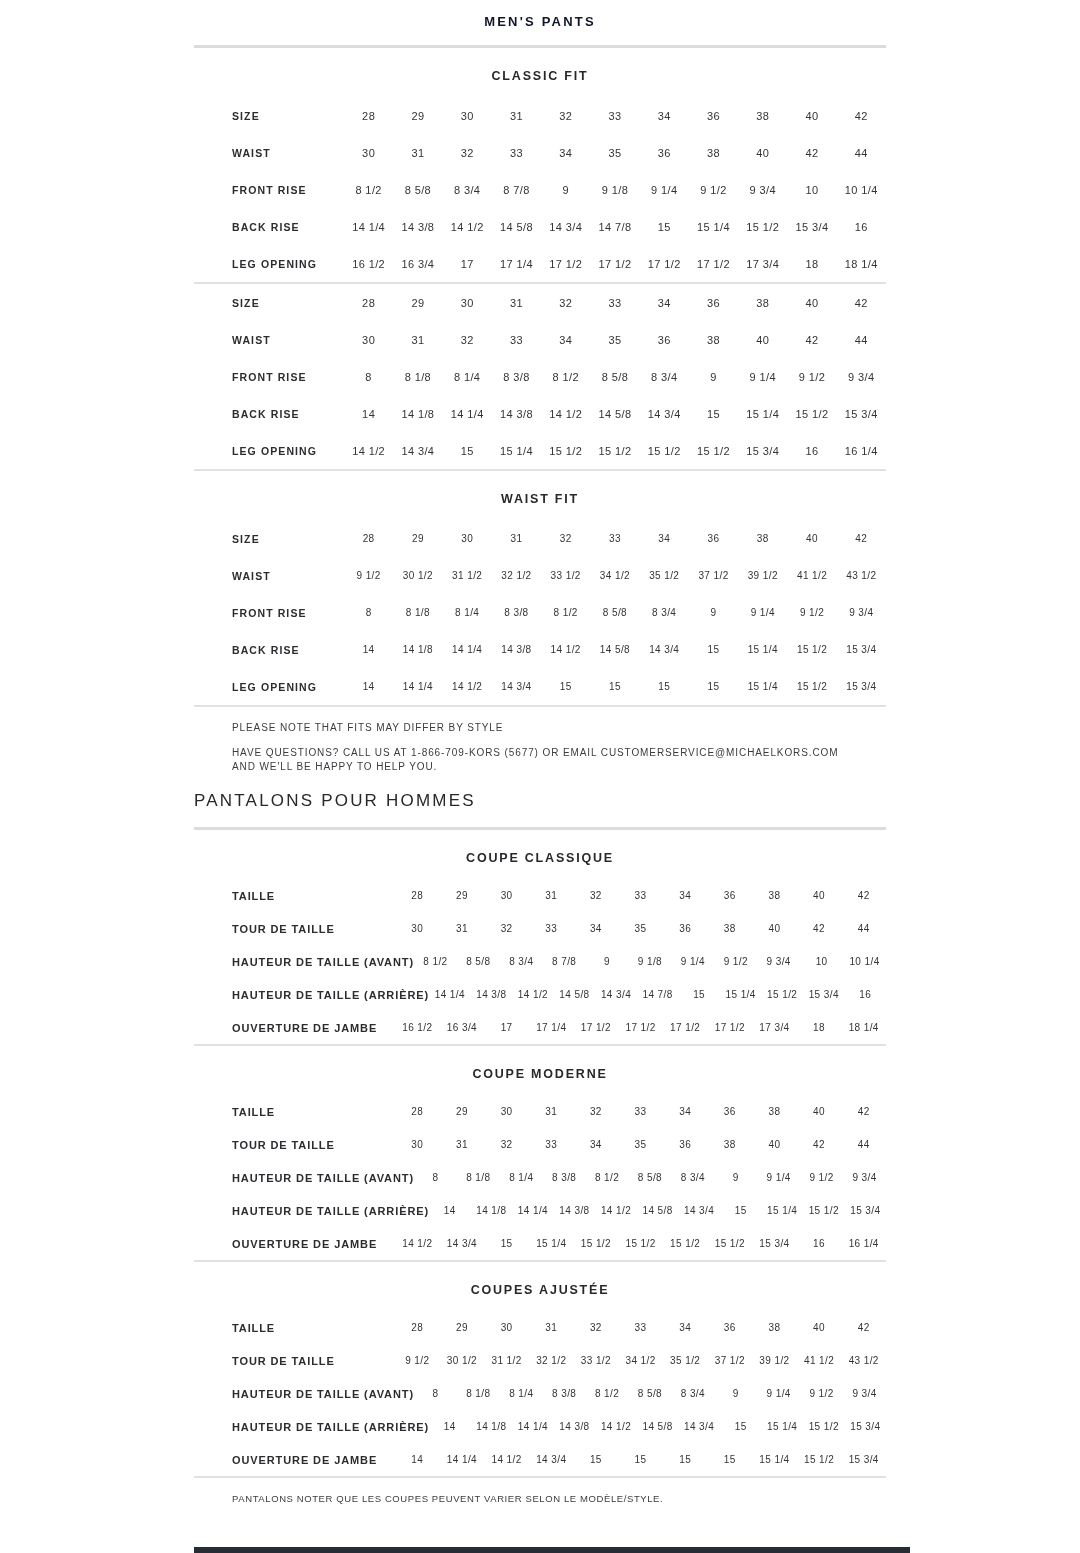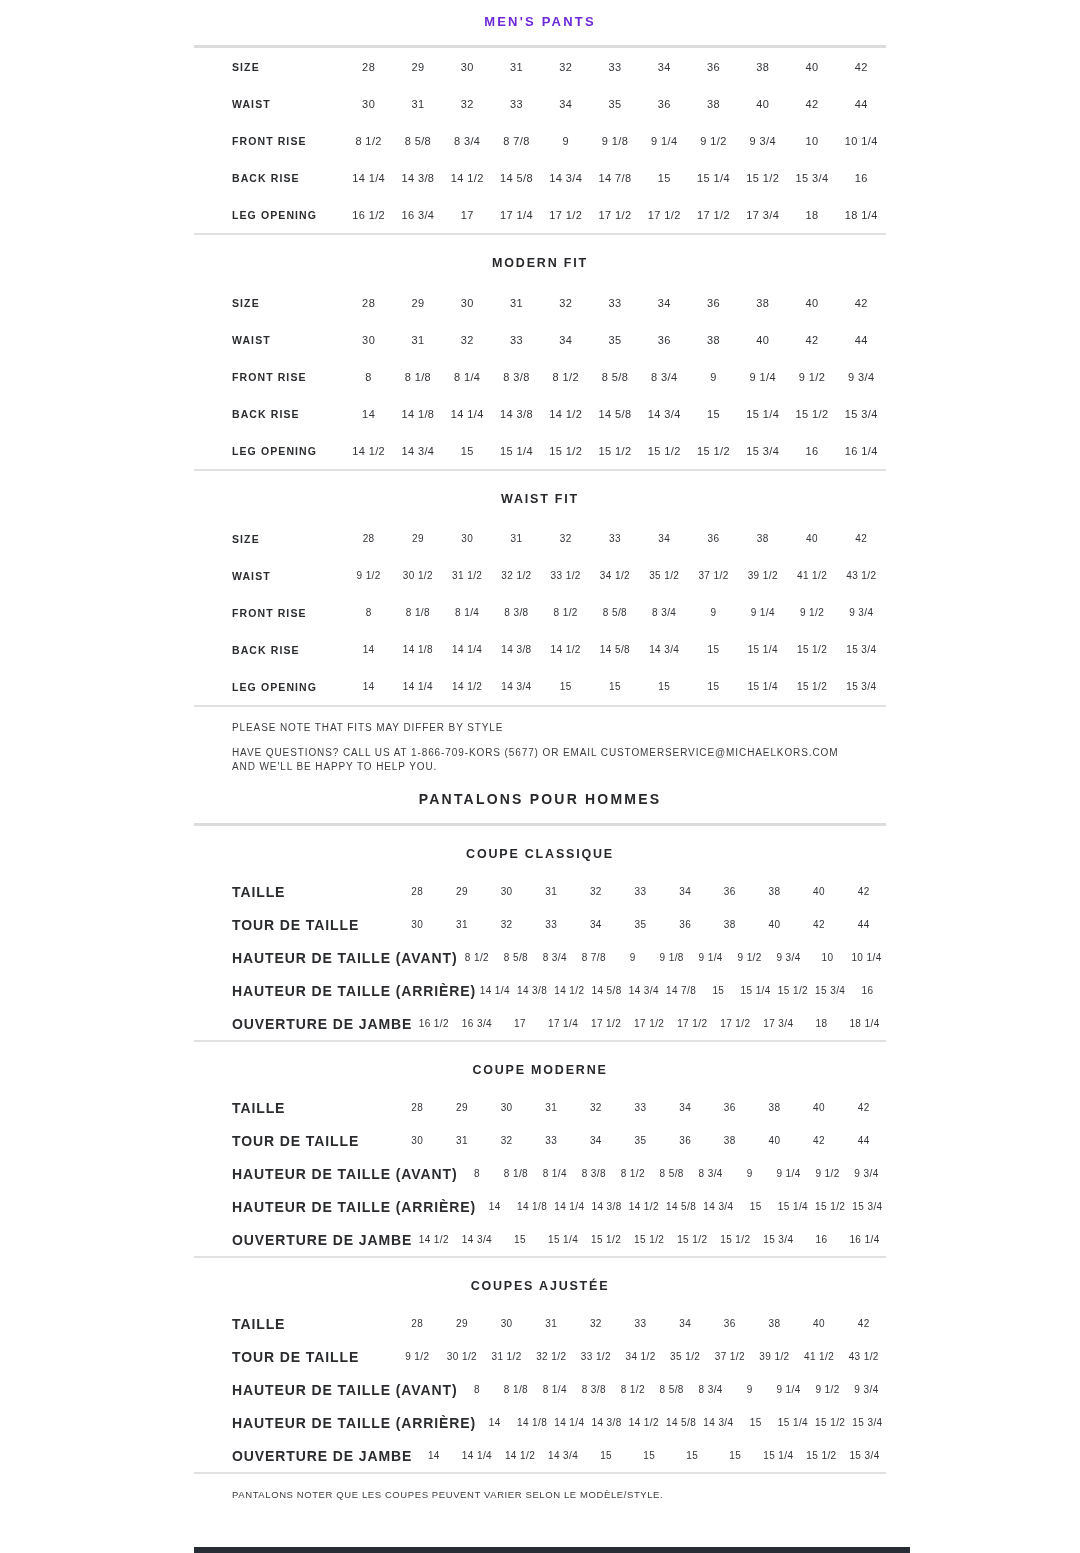--- a/index.html
+++ b/index.html
@@ -10,21 +10,21 @@
     color:#2e2e2e;
     position:relative;
     overflow:hidden;
   }
   .container { width:692px; margin:0 auto; padding-top:8px; }
 
   .page-title {
     text-align:center;
     font-size:13px; font-weight:bold;
     letter-spacing:2.2px;
-    color:#6d28d9;
+    color:#0f172a;
     padding:6px 0 16px 0;
   }
   .divider { height:2px; background:#e1e1e3; width:100%; }
   .divider.thick { height:3px; background:#dcdcde; }
 
   .fit-title {
     text-align:center;
     font-size:12.5px; font-weight:bold;
     letter-spacing:1.8px;
     color:#26282b;
@@ -45,35 +45,35 @@
     flex:1 1 0;
     text-align:center;
     font-size:11px;
     font-weight:500;
     letter-spacing:0.4px;
     color:#323438;
     white-space:nowrap;
   }
   .size-table.small .tcell { font-size:10px; }
   .fit-section.fr .trow { height:33px; }
-  .fit-section.fr .tlabel { flex:0 0 201px; font-size:14px; letter-spacing:0.9px; }
+  .fit-section.fr .tlabel { flex:0 0 201px; font-size:11px; letter-spacing:0.9px; }
   .fit-section.fr .tcell { font-size:10px; }
 
   .notes { padding:14px 0 0 38px; }
   .note-line {
     font-size:10px; letter-spacing:0.9px;
     color:#3a3c40; line-height:14px;
     margin-bottom:11px;
     max-width:620px;
   }
   .notes.fr .note-line { font-size:9.5px; letter-spacing:0.6px; margin-bottom:9px; }
 
   .section-title-fr {
-    text-align:center;
-    font-size:14px; font-weight:bold;
+    text-align:left;
+    font-size:17px; font-weight:normal;
     letter-spacing:2.2px;
     color:#26282b;
     padding:6px 0 16px 0;
   }
 
   .bottom-bar {
     position:absolute;
     left:194px; bottom:0;
     width:716px; height:6px;
     background:#272c35;
@@ -81,20 +81,21 @@
 </style>
 </head>
 <body>
 
 <div class="container">
 
   <div class="page-title">MEN'S PANTS</div>
   <div class="divider thick"></div>
 
   <section class="fit-section en">
+      <div class="fit-title">CLASSIC FIT</div>
       <div class="size-table">
         <div class="trow">
           <span class="tlabel">SIZE</span>
           <span class="tcell">28</span>
           <span class="tcell">29</span>
           <span class="tcell">30</span>
           <span class="tcell">31</span>
           <span class="tcell">32</span>
           <span class="tcell">33</span>
           <span class="tcell">34</span>
@@ -157,21 +158,20 @@
           <span class="tcell">17 1/2</span>
           <span class="tcell">17 3/4</span>
           <span class="tcell">18</span>
           <span class="tcell">18 1/4</span>
         </div>
       </div>
     </section>
   <div class="divider"></div>
 
   <section class="fit-section en">
-      <div class="fit-title">MODERN FIT</div>
       <div class="size-table">
         <div class="trow">
           <span class="tlabel">SIZE</span>
           <span class="tcell">28</span>
           <span class="tcell">29</span>
           <span class="tcell">30</span>
           <span class="tcell">31</span>
           <span class="tcell">32</span>
           <span class="tcell">33</span>
           <span class="tcell">34</span>

